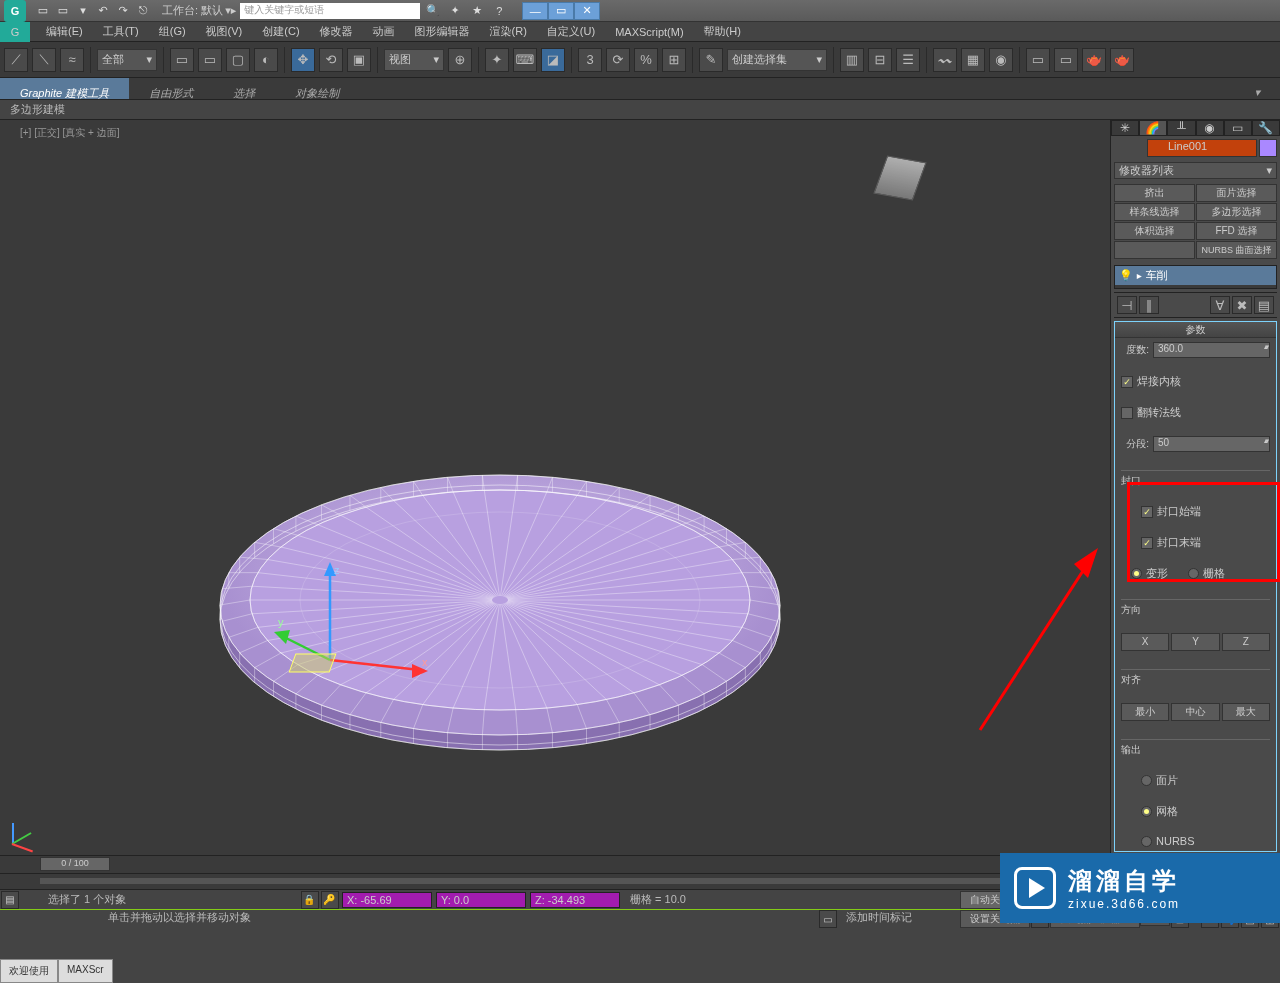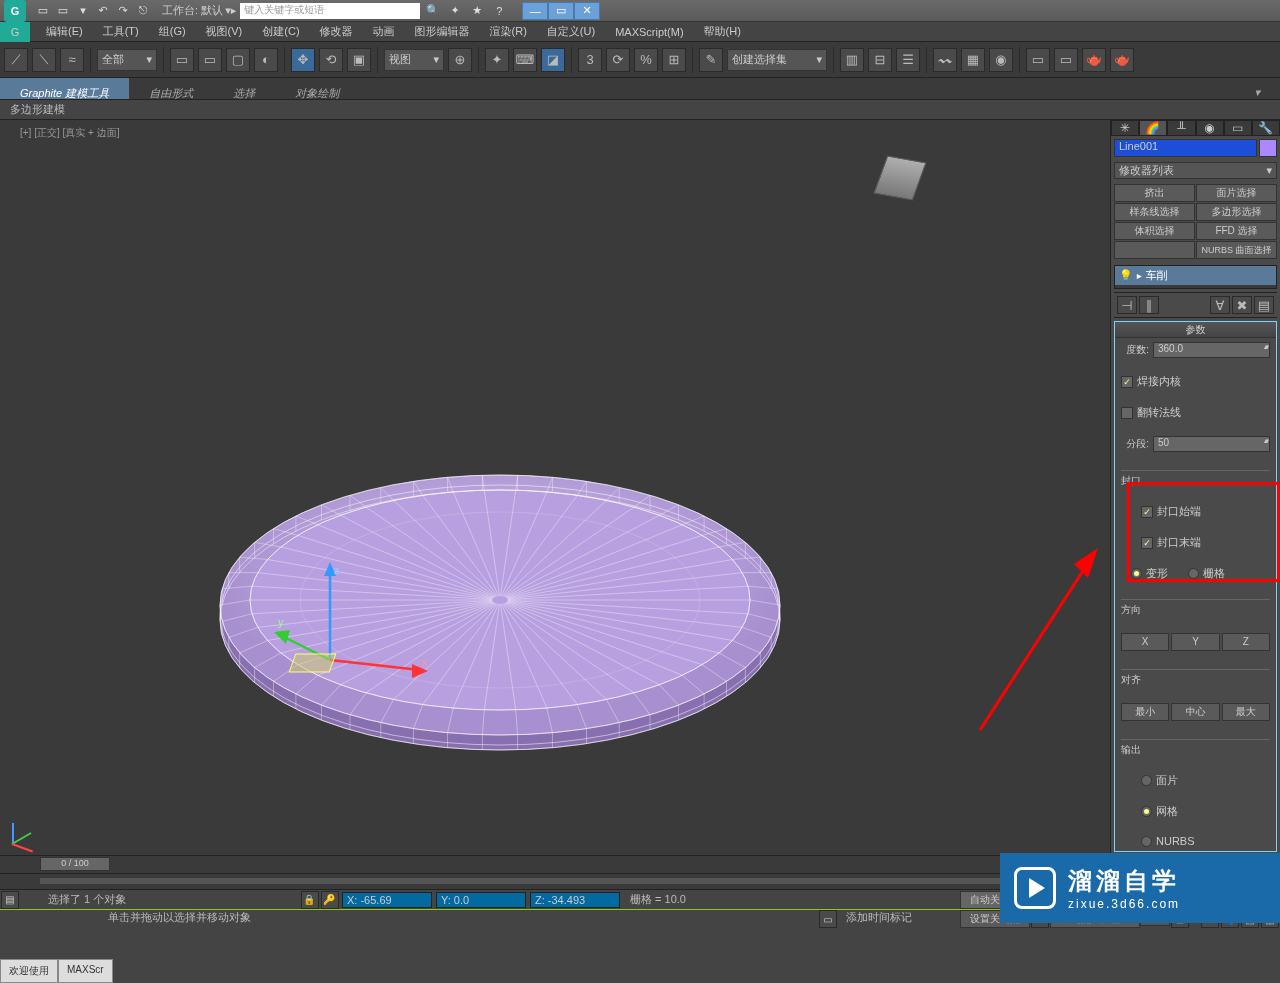--- a/index.html
+++ b/index.html
@@ -50,21 +50,21 @@
 
 
 .lathe { position:absolute; left:210px; top:330px; width:580px; height:320px; }
 
 
 .cmd { width:170px; background:#4a4a4a; border-left:1px solid #222; display:flex; flex-direction:column; }
 .cmd-tabs { height:22px; display:flex; background:#3a3a3a; }
 .cmd-tab { flex:1; display:flex; align-items:center; justify-content:center; border:1px solid #222; cursor:pointer; font-size:12px; }
 .cmd-tab.active { background:#555; }
 .name-row { display:flex; padding:3px; gap:2px; }
-.name-input { flex:1; height:18px; background:#1d4ed8; border:1px solid #333; color:#ccc; padding:0 4px; }
+.name-input { flex:1; height:18px; background:#c2410c; border:1px solid #333; color:#ccc; padding:0 20px;margin-left:33px; }
 .color-sw { width:18px; height:18px; background:#a8f; border:1px solid #333; }
 .mod-combo { margin:2px 3px; height:18px; background:#555; border:1px solid #333; display:flex; align-items:center; padding:0 4px; }
 .mod-combo::after { content:"▾"; margin-left:auto; }
 .btn-grid { display:grid; grid-template-columns:1fr 1fr; gap:1px; padding:3px; }
 .pbtn { height:18px; background:#5a5a5a; border:1px solid #333; text-align:center; line-height:16px; color:#ccc; cursor:pointer; font-size:10px; }
 .stack { margin:3px; height:100px; background:#3a3a3a; border:1px solid #222; overflow:auto; }
 .stack-row { padding:2px 4px; display:flex; align-items:center; gap:4px; font-size:10px; }
 .stack-row.sel { background:#5a7a9a; color:#fff; }
 .stack-icons { display:flex; gap:2px; padding:3px; border-top:1px solid #222; border-bottom:1px solid #222; margin:0 3px;}
 .rollout { margin:3px; border:1px solid #7dd3fc; }
@@ -94,21 +94,21 @@
 .watermark .txt .l1 { font-size:24px; font-weight:bold; letter-spacing:4px;}
 .watermark .txt .l2 { font-size:12px; letter-spacing:2px;}
 
 
 .timeline { height:18px; background:#3a3a3a; border-top:1px solid #222; display:flex; align-items:center; position:relative;}
 .timeline .slider { position:absolute; left:40px; top:1px; width:70px; height:14px; background:#666; border:1px solid #333; text-align:center; font-size:9px; }
 .track { height:16px; background:#3a3a3a; border-top:1px solid #222; position:relative;}
 .track .bar { position:absolute; left:40px; top:4px; right:180px; height:6px; background:#555; }
 .status1 { height:20px; background:#444; display:flex; align-items:center; border-top:1px solid #222; font-size:10px; }
 .status2 { height:22px; background:#444; display:flex; align-items:flex-start; border-top:1px solid #84cc16; font-size:10px; }
-.coord { width:90px; height:16px; background:#0369a1; border:1px solid #222; margin:0 2px; padding:0 4px; display:flex; align-items:center; }
+.coord { width:90px; height:16px; background:#a21caf; border:1px solid #222; margin:0 2px; padding:0 4px; display:flex; align-items:center; }
 .sbtn { width:18px; height:18px; background:#4a4a4a; border:1px solid #2a2a2a; margin:0 1px; display:flex; align-items:center; justify-content:center; cursor:pointer; font-size:10px; }
 .sinput { width:90px; height:16px; background:#555; border:1px solid #333; padding:0 4px; color:#ccc; }
 .status-msg { padding:0 8px; color:#bbb; }
 .welcome-tab { position:absolute; bottom:0; left:0; display:flex; height:24px; }
 .welcome-tab div { background:#ddd; color:#333; padding:4px 8px; border:1px solid #888; font-size:10px;}
 </style>
 </head>
 <body>
 
 <div class="titlebar">

